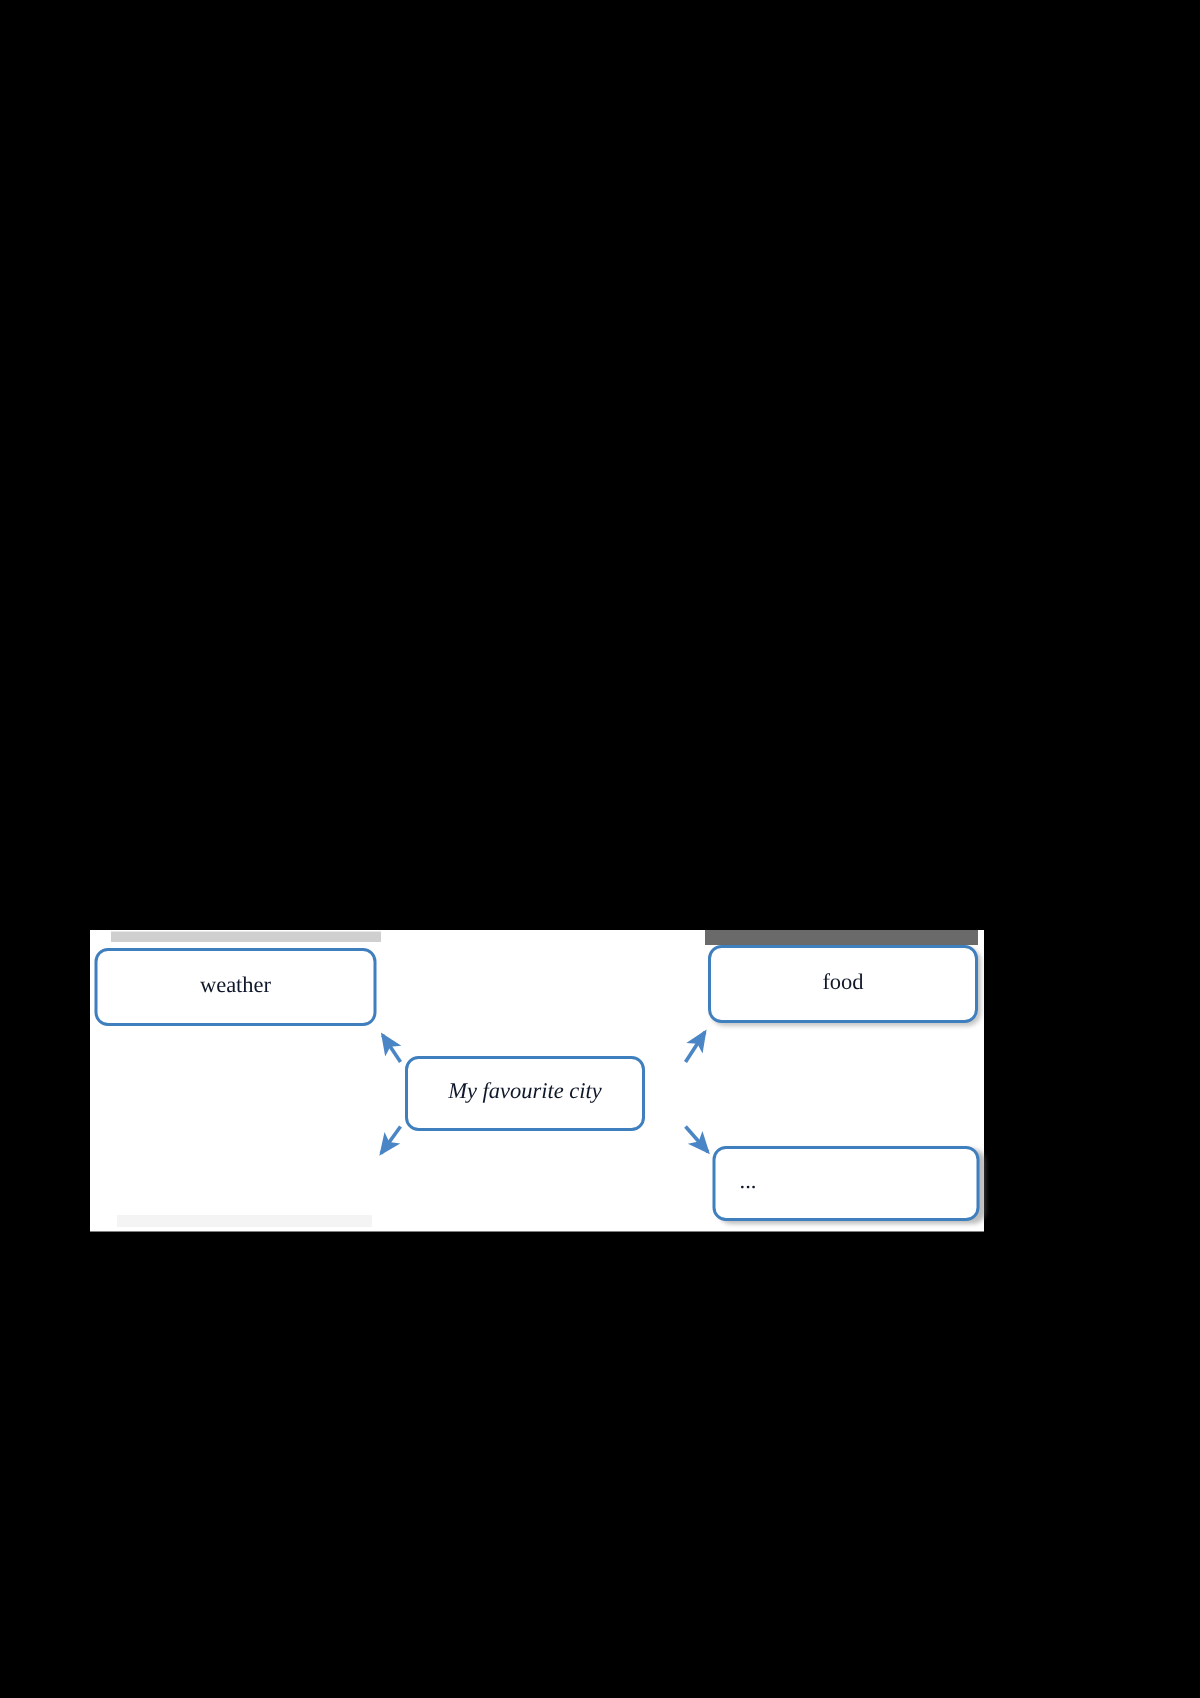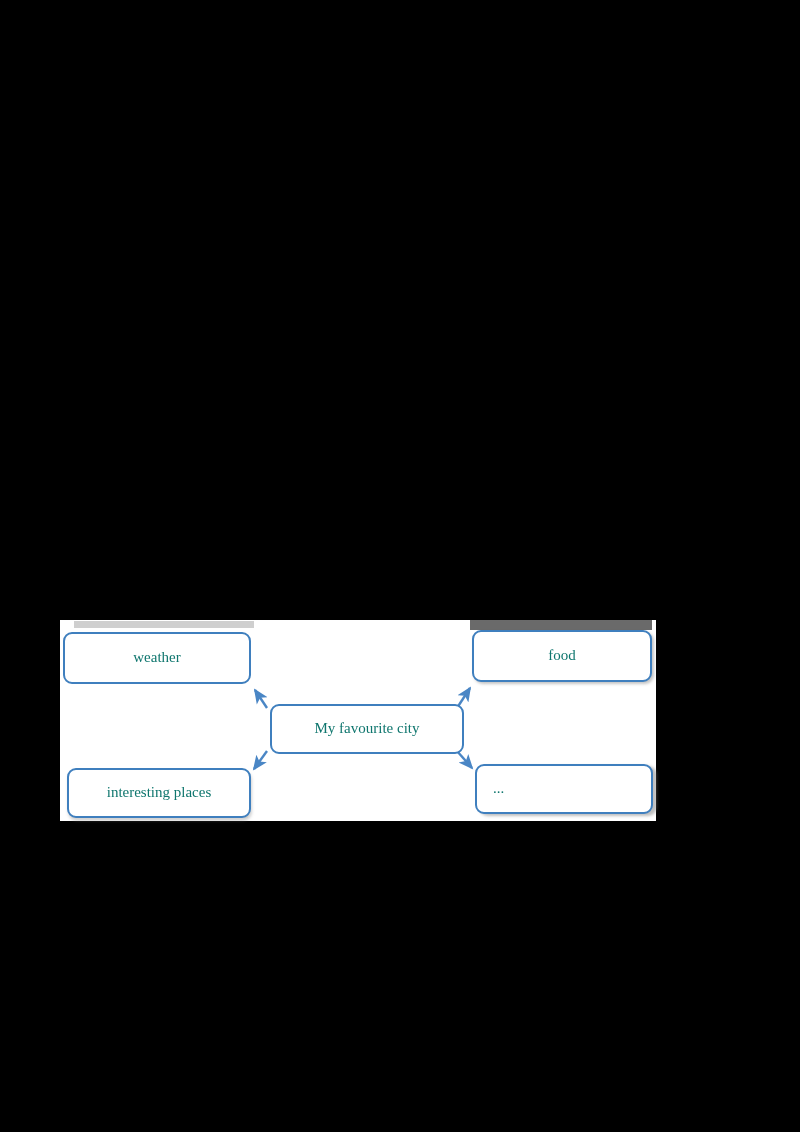--- a/index.html
+++ b/index.html
@@ -38,32 +38,32 @@
 
   
   .node {
     position: absolute;
     box-sizing: border-box;
     background: #ffffff;
     border: 2px solid #3f7fbe;
     border-radius: 9px;
     display: flex;
     align-items: center;
-    color: #0f766e;
+    color: #0f172a;
     font-size: 15px;
     line-height: 1.15;
     white-space: nowrap;
   }
   .node.centered { justify-content: center; }
   .node.leftalign { justify-content: flex-start; padding-left: 16px; }
 
   
   #node-weather   { left: 3px;   top: 12px;  width: 188px; height: 52px;  }
   #node-food      { left: 412px; top: 10px;  width: 180px; height: 52px;  }
-  #node-center    { left: 210px; top: 84px;  width: 194px; height: 50px;  }
+  #node-center    { left: 210px; top: 84px;  width: 160px; height: 50px; font-style: italic;  }
   #node-places    { left: 7px;   top: 148px; width: 184px; height: 50px;  }
   #node-etc       { left: 415px; top: 144px; width: 178px; height: 50px;  }
 
   
   #node-food  { box-shadow: 2px 2px 3px rgba(90,90,90,0.35); text-align: right; }
   #node-etc   { box-shadow: 4px 2px 3px rgba(110,110,110,0.45); }
   #node-places{ box-shadow: 1px 3px 3px rgba(130,130,130,0.35); }
 
   
   .artifact-bar {
@@ -119,21 +119,18 @@
   </div>
 
   <div class="node centered" id="node-food">
     <span class="node-label">food</span>
   </div>
 
   <div class="node centered" id="node-center">
     <span class="node-label">My favourite city</span>
   </div>
 
-  <div class="node centered" id="node-places">
-    <span class="node-label">interesting places</span>
-  </div>
 
   <div class="node leftalign" id="node-etc">
     <span class="node-label">...</span>
   </div>
 
 </div>
 
 </body></html>

